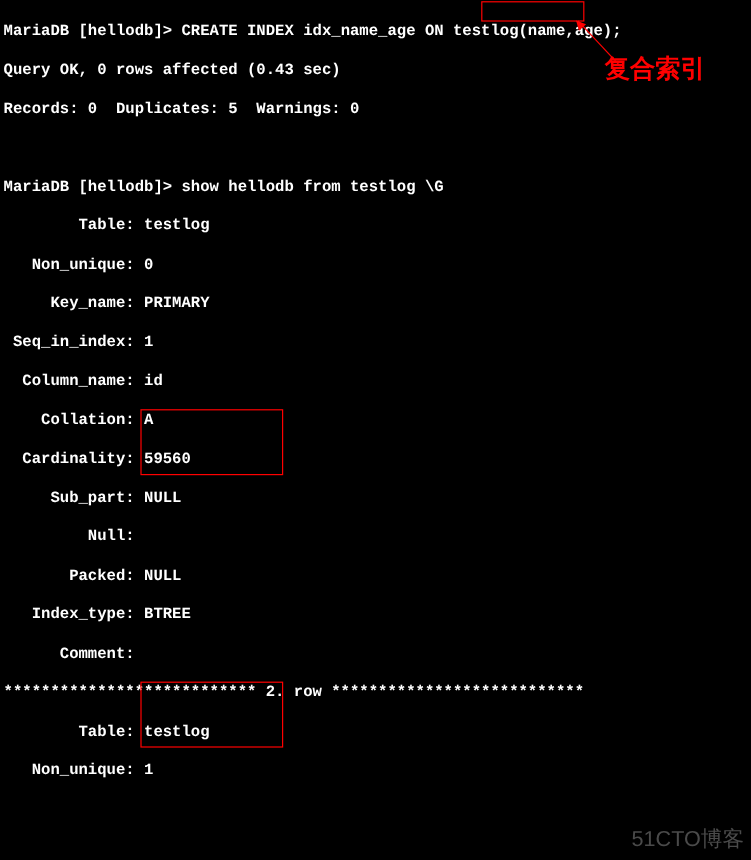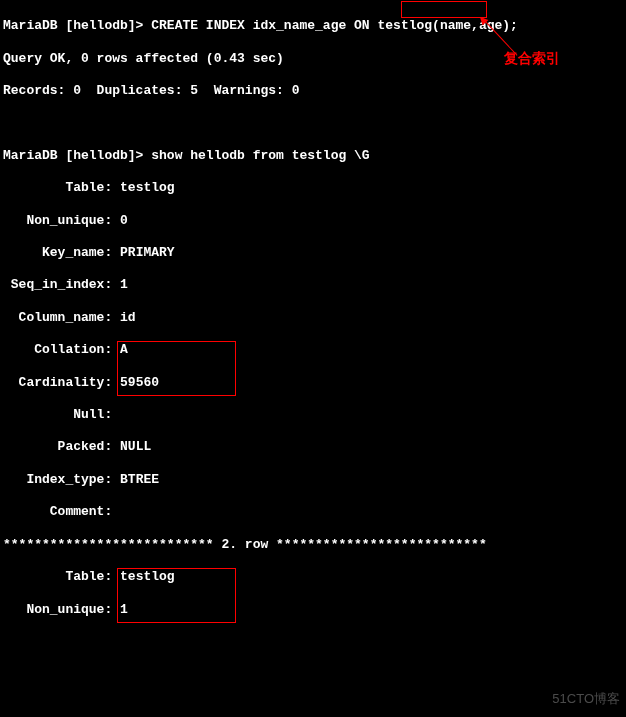--- a/index.html
+++ b/index.html
@@ -19,21 +19,21 @@
   .term{position:relative;padding:2px 3px 0 3px;white-space:pre}
   .line{display:block}
   .box{
     position:absolute;
     border:1px solid #ff0000;
     pointer-events:none;
   }
   .lbl{
     position:absolute;
     color:#ff0000;
-    font-size:14px;
+    font-size:21px;
     font-weight:bold;
     font-family:"SimSun","NSimSun","PingFang SC","Microsoft YaHei",sans-serif;
   }
   .arrow-line{
     position:absolute;
     background:#ff0000;
     height:1px;
     transform-origin:0 0;
   }
   .arrow-head{
@@ -41,21 +41,21 @@
     width:0;height:0;
     border-top:4px solid transparent;
     border-bottom:4px solid transparent;
     border-right:8px solid #ff0000;
     transform-origin:0 50%;
   }
   .watermark{
     position:absolute;
     right:6px;
     bottom:10px;
-    font-size:13px;
+    font-size:18px;
     color:#888;
     opacity:.55;
     font-family:"Microsoft YaHei","SimSun",sans-serif;
     font-weight:normal;
   }
 </style>
 </head>
 <body>
 
 <div class="term">
@@ -64,20 +64,21 @@
 <span class="line">Records: 0  Duplicates: 5  Warnings: 0</span>
 <span class="line"> </span>
 <span class="line"><span>MariaDB [hellodb]&gt; </span><span>show hellodb from testlog \G</span></span>
 <span class="line"><span>        Table: </span><span>testlog</span></span>
 <span class="line"><span>   Non_unique: </span><span>0</span></span>
 <span class="line"><span>     Key_name: </span><span>PRIMARY</span></span>
 <span class="line"><span> Seq_in_index: </span><span>1</span></span>
 <span class="line"><span>  Column_name: </span><span>id</span></span>
 <span class="line"><span>    Collation: </span><span>A</span></span>
 <span class="line"><span>  Cardinality: </span><span>59560</span></span>
+<span class="line"><span>     Sub_part: </span><span>NULL</span></span>
 <span class="line"><span>         Null: </span><span></span></span>
 <span class="line"><span>       Packed: </span><span>NULL</span></span>
 <span class="line"><span>   Index_type: </span><span>BTREE</span></span>
 <span class="line"><span>      Comment: </span><span></span></span>
 <span class="line"><span>*************************** </span><span>2. row</span><span> ***************************</span></span>
 <span class="line"><span>        Table: </span><span>testlog</span></span>
 <span class="line"><span>   Non_unique: </span><span>1</span></span>
 
 
 

